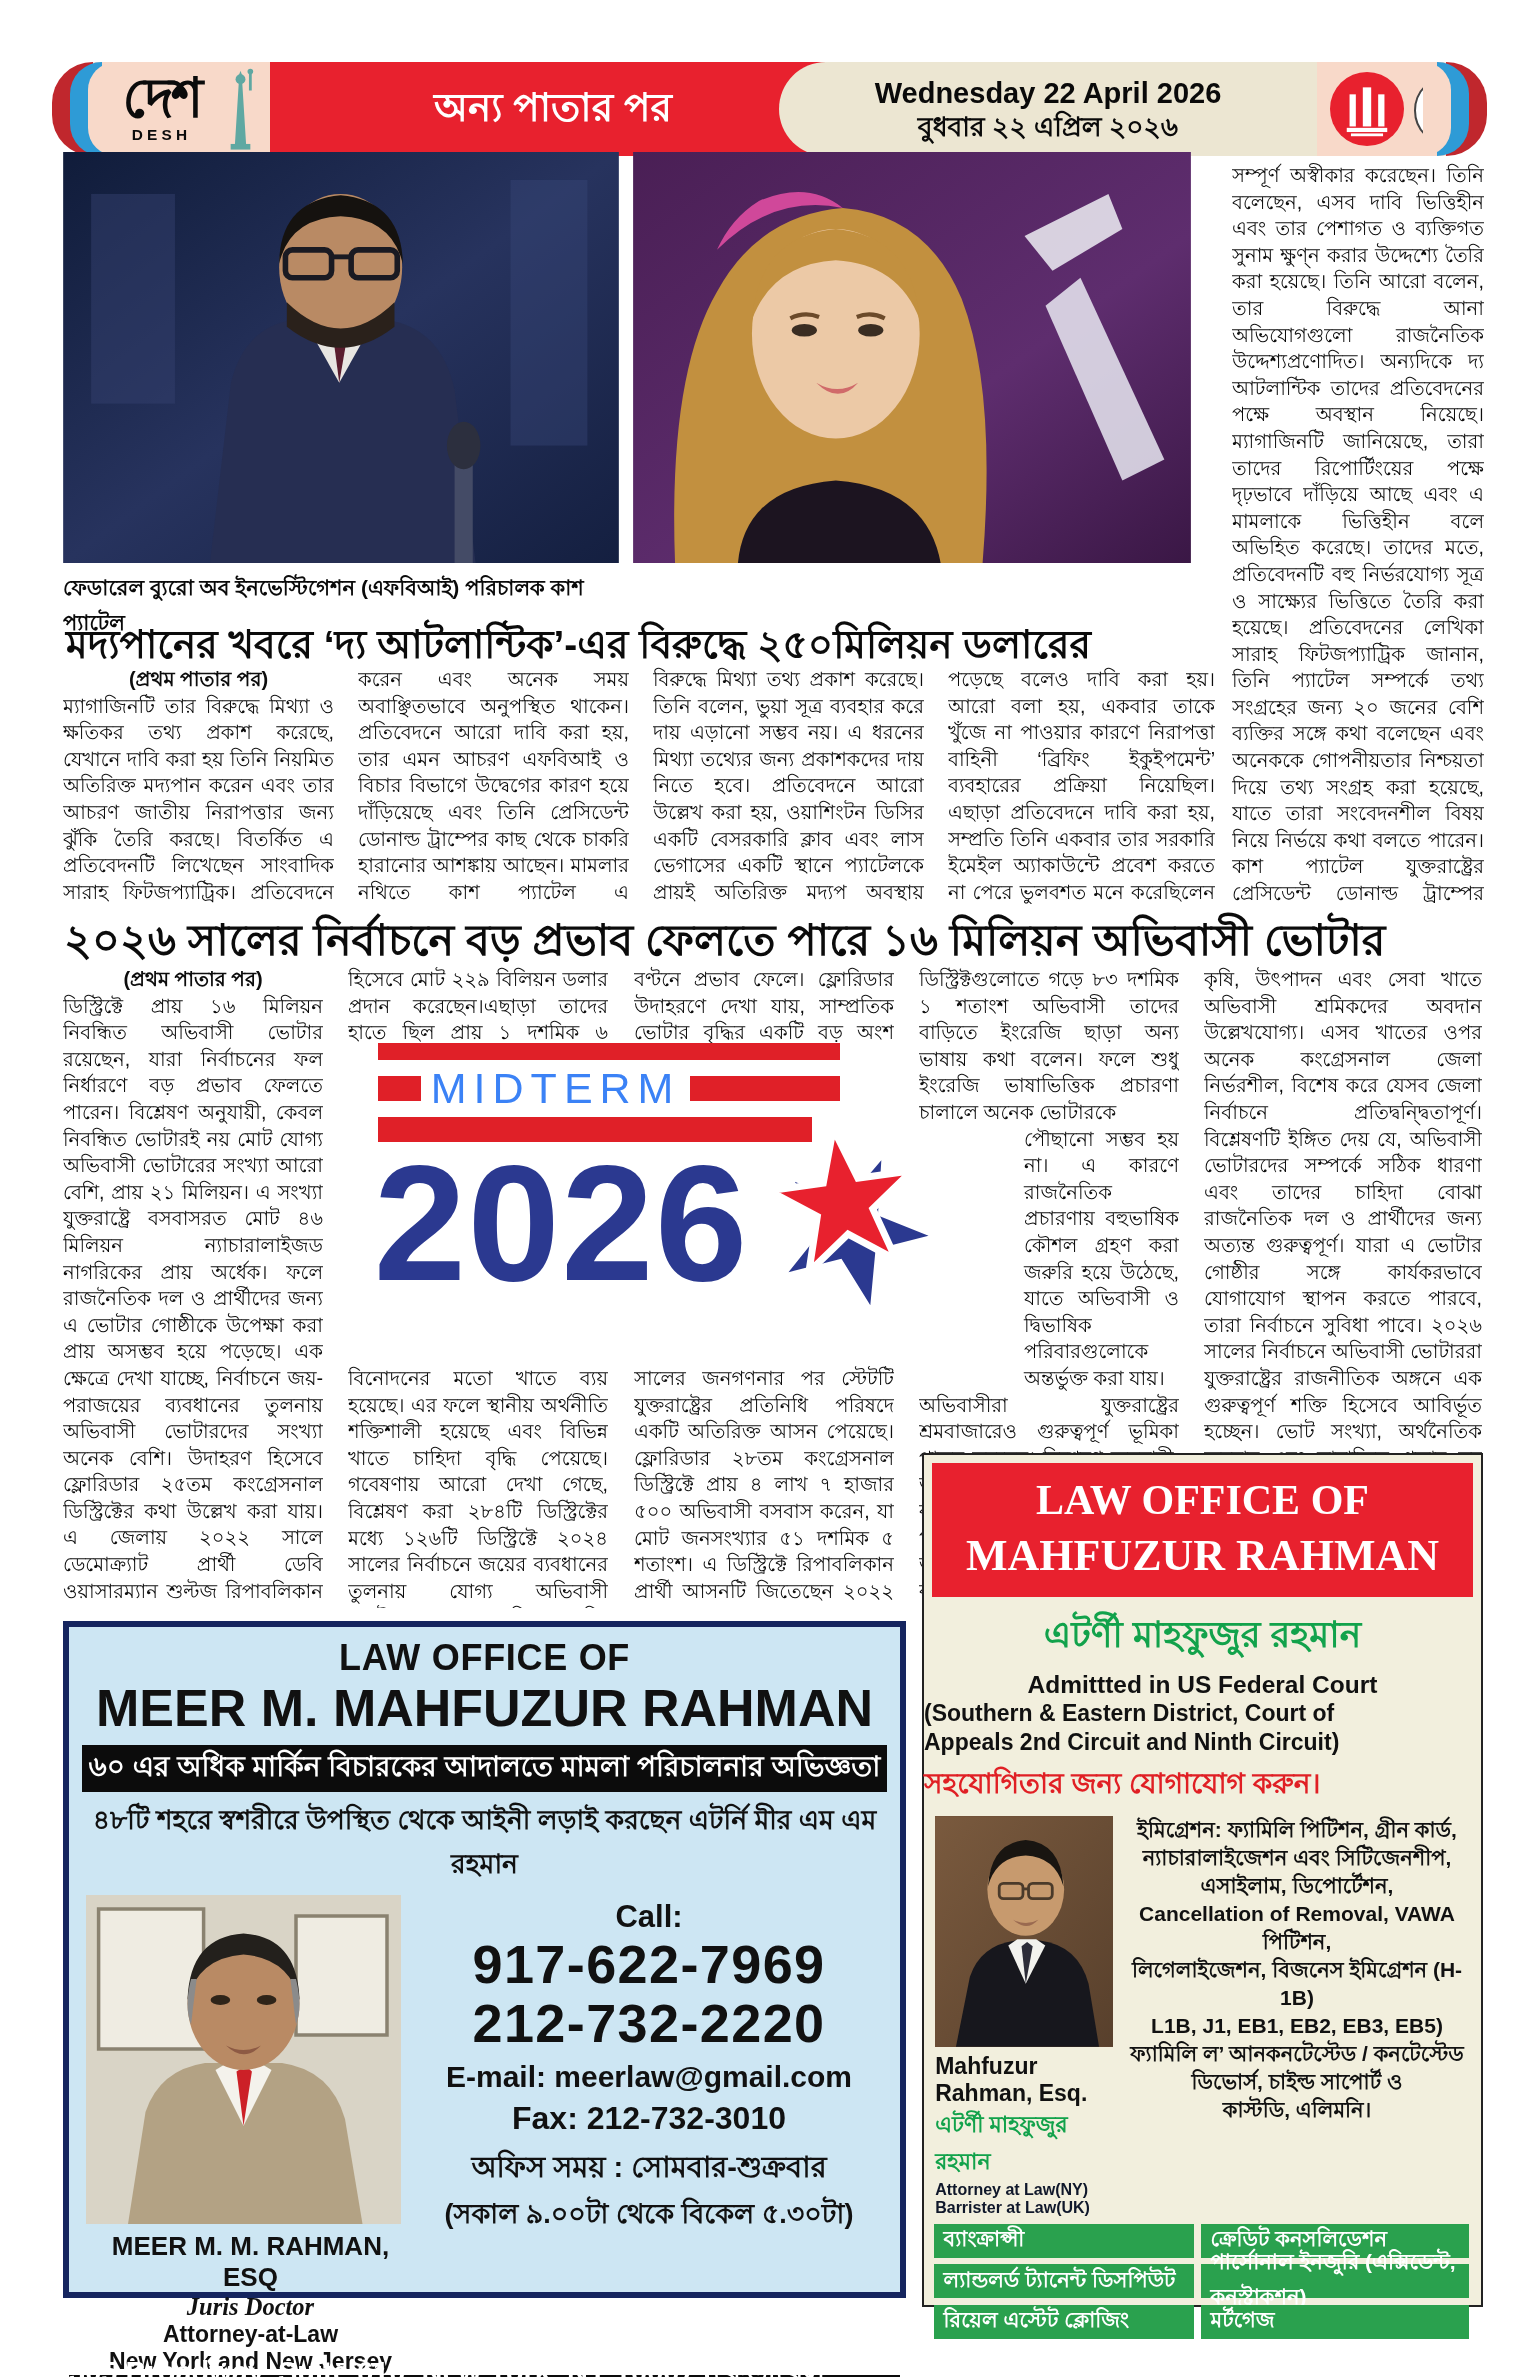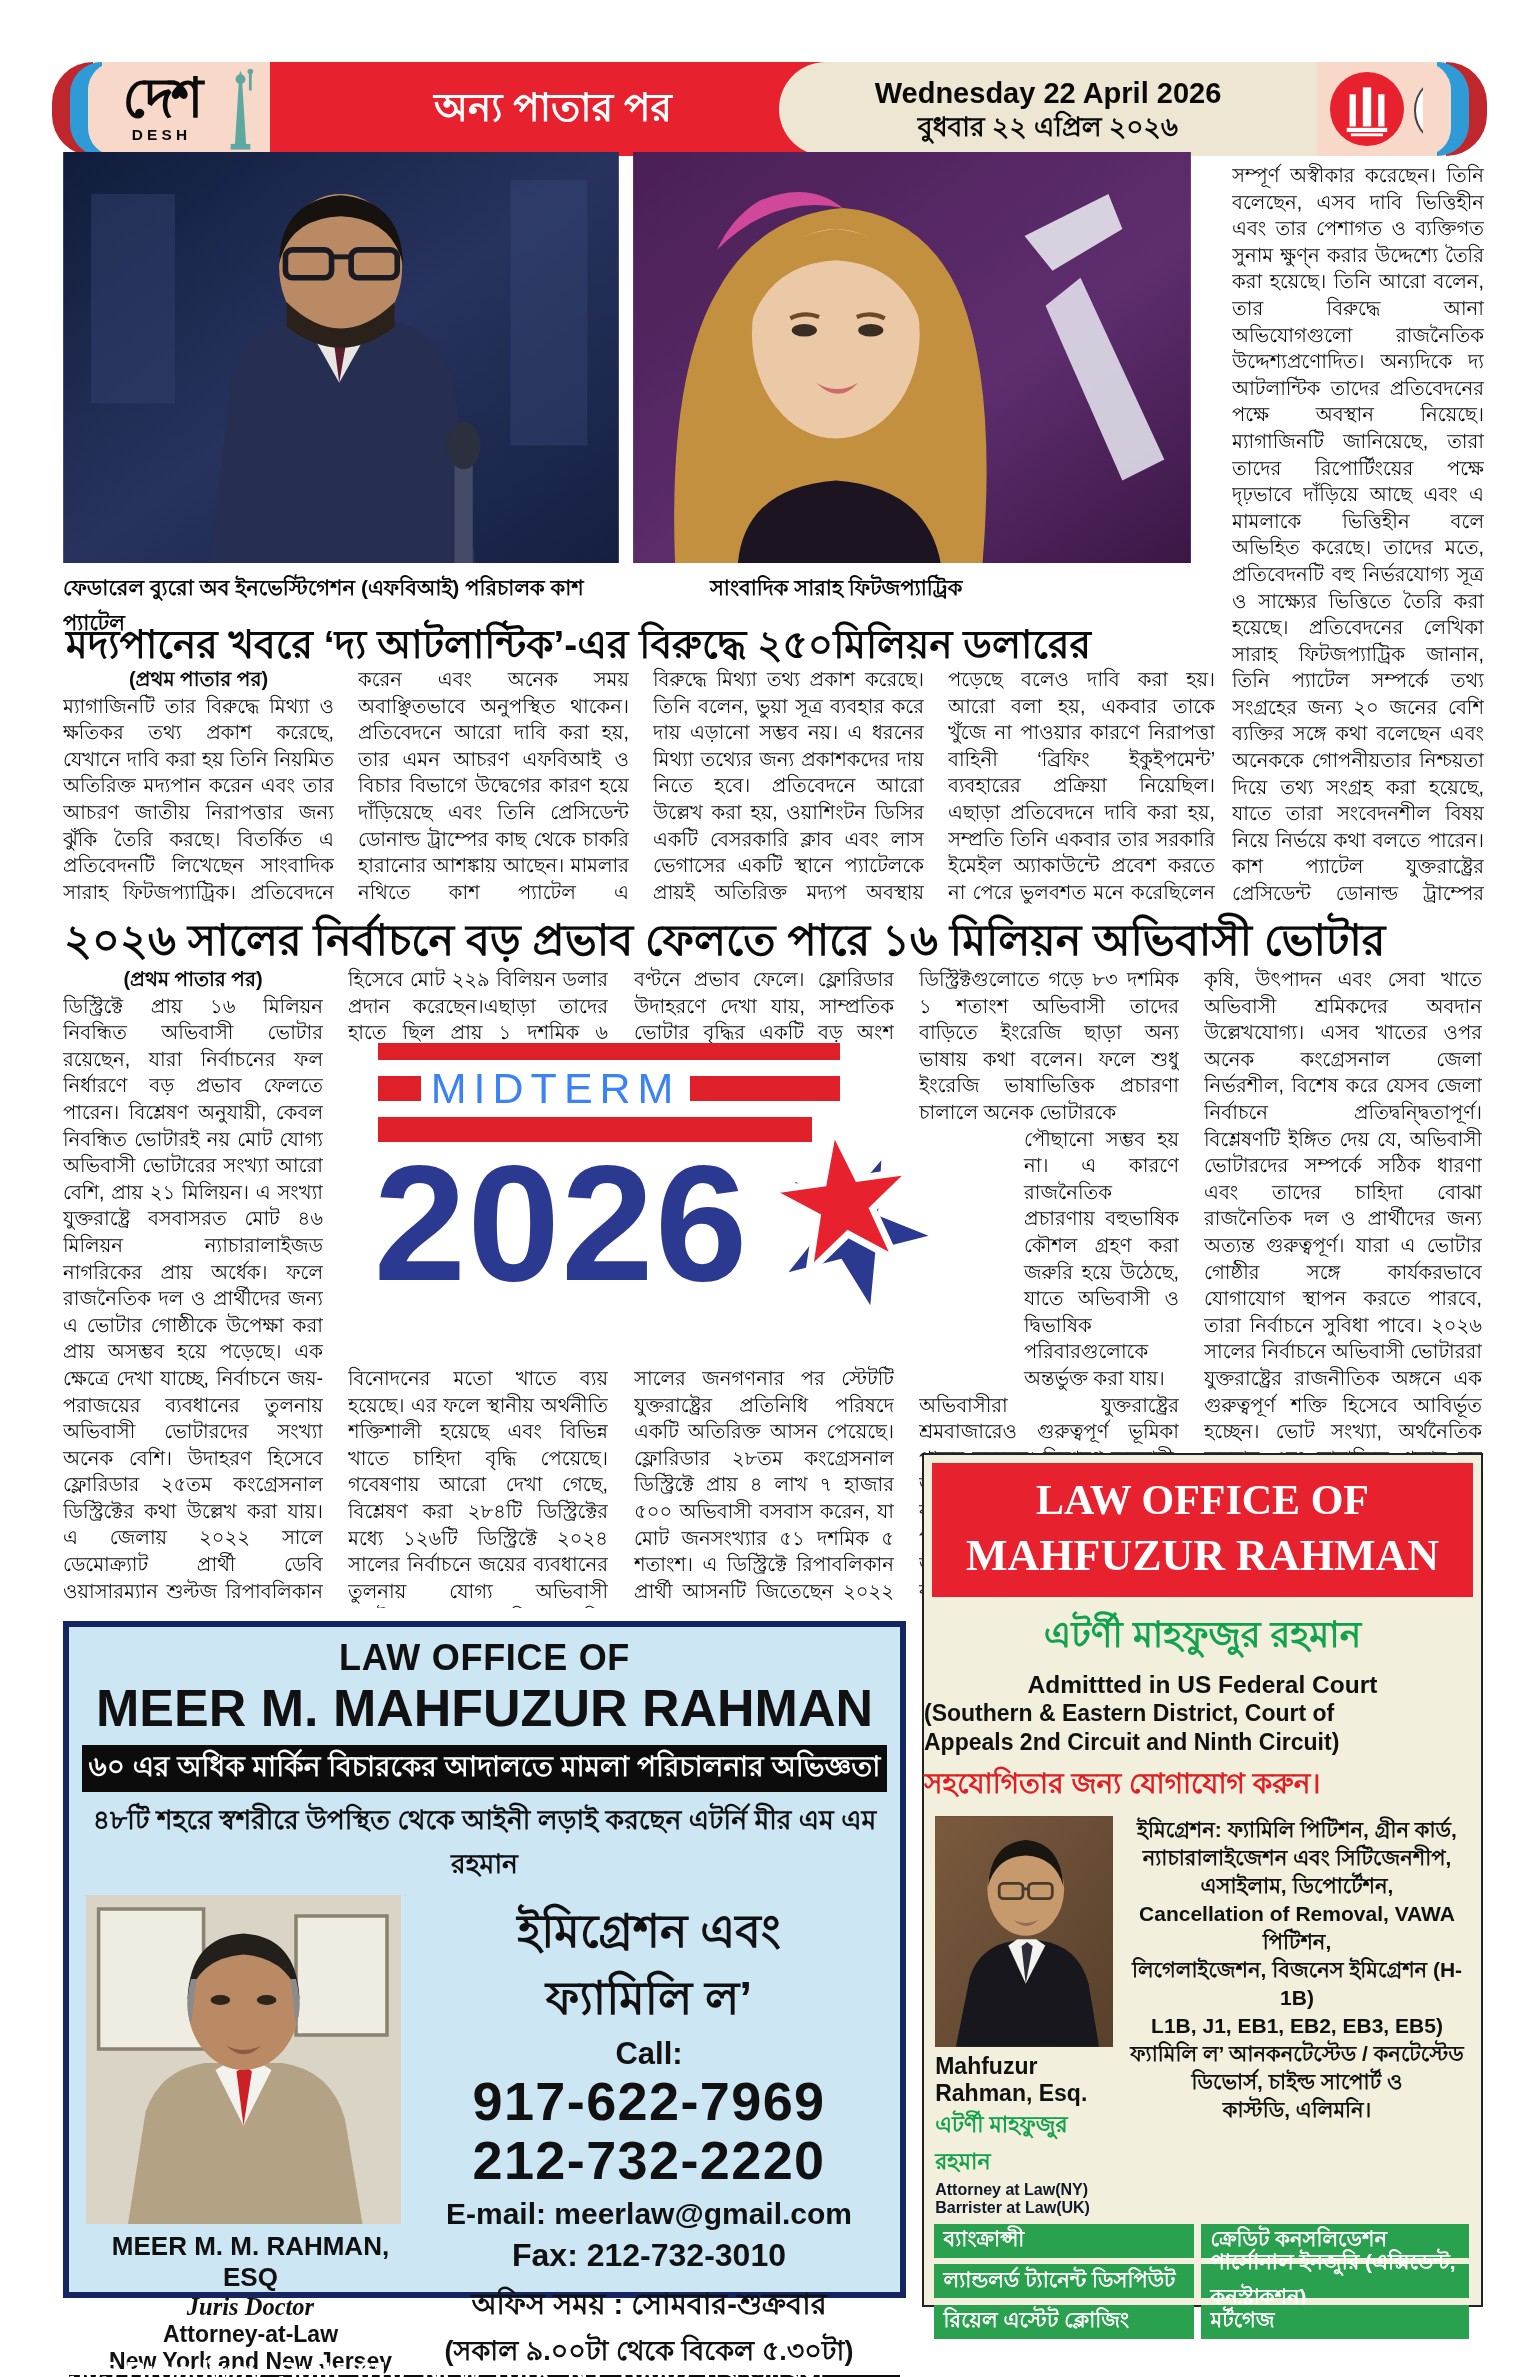--- a/index.html
+++ b/index.html
@@ -195,21 +195,20 @@
       <ellipse cx="290" cy="260" rx="120" ry="150" fill="#ecc9a6"></ellipse>
       <path d="M170 240 Q180 120 290 110 Q400 120 410 240 Q380 160 290 155 Q200 160 170 240Z" fill="#c2903f"></path>
       <ellipse cx="245" cy="255" rx="18" ry="9" fill="#3a2d22"></ellipse>
       <ellipse cx="340" cy="255" rx="18" ry="9" fill="#3a2d22"></ellipse>
       <path d="M225 238 Q245 228 266 236" stroke="#6b4a2a" stroke-width="6" fill="none"></path>
       <path d="M320 236 Q340 228 360 238" stroke="#6b4a2a" stroke-width="6" fill="none"></path>
       <path d="M262 330 Q292 348 322 330 Q294 362 262 330Z" fill="#d06a6a"></path>
       <path d="M150 588 Q160 480 290 470 Q420 480 440 588 Z" fill="#1c1420"></path>
     </svg>
   </div>
-  <div class="abs caption" style="left:710px;top:572px;width:489px;">সাংবাদিক সারাহ ফিটজপ্যাট্রিক</div>
 
   <div class="abs" id="headline1">মদ্যপানের খবরে ‘দ্য আটলান্টিক’-এর বিরুদ্ধে ২৫০মিলিয়ন ডলারের</div>
 
   <div class="abs bodytext" style="left:63px;top:666px;width:271px;height:238px;">
     <span class="contlabel">(প্রথম পাতার পর)</span>
     <span>ম্যাগাজিনটি তার বিরুদ্ধে মিথ্যা ও ক্ষতিকর তথ্য প্রকাশ করেছে, যেখানে দাবি করা হয় তিনি নিয়মিত অতিরিক্ত মদ্যপান করেন এবং তার আচরণ জাতীয় নিরাপত্তার জন্য ঝুঁকি তৈরি করছে। বিতর্কিত এ প্রতিবেদনটি লিখেছেন সাংবাদিক সারাহ ফিটজপ্যাট্রিক। প্রতিবেদনে দুই ডজনেরও বেশি সহকর্মী ও প্রত্যক্ষদর্শীর উদ্ধৃতি দিয়ে বলা হয়, কাশ প্যাটেল প্রায়ই অতিরিক্ত মদ্যপান</span>
   </div>
   <div class="abs bodytext" style="left:358px;top:666px;width:271px;height:238px;">করেন এবং অনেক সময় অবাঞ্ছিতভাবে অনুপস্থিত থাকেন। প্রতিবেদনে আরো দাবি করা হয়, তার এমন আচরণ এফবিআই ও বিচার বিভাগে উদ্বেগের কারণ হয়ে দাঁড়িয়েছে এবং তিনি প্রেসিডেন্ট ডোনাল্ড ট্রাম্পের কাছ থেকে চাকরি হারানোর আশঙ্কায় আছেন। মামলার নথিতে কাশ প্যাটেল এ প্রতিবেদনকে দুরভিসন্ধিমূলক ও ভিত্তিহীন আক্রমণ বলে উল্লেখ করেছেন। তার দাবি, দ্য আটলান্টিক ইচ্ছাকৃতভাবে বেনামী সূত্রের ওপর নির্ভর করে তার</div>
   <div class="abs bodytext" style="left:653px;top:666px;width:271px;height:238px;">বিরুদ্ধে মিথ্যা তথ্য প্রকাশ করেছে। তিনি বলেন, ভুয়া সূত্র ব্যবহার করে দায় এড়ানো সম্ভব নয়। এ ধরনের মিথ্যা তথ্যের জন্য প্রকাশকদের দায় নিতে হবে। প্রতিবেদনে আরো উল্লেখ করা হয়, ওয়াশিংটন ডিসির একটি বেসরকারি ক্লাব এবং লাস ভেগাসের একটি স্থানে প্যাটেলকে প্রায়ই অতিরিক্ত মদ্যপ অবস্থায় দেখা গেছে বলে অভিযোগ রয়েছে। এমনকি কিছু ক্ষেত্রে তার নিরাপত্তা দল তাকে জাগাতে সমস্যায়</div>
   <div class="abs bodytext" style="left:948px;top:666px;width:267px;height:238px;">পড়েছে বলেও দাবি করা হয়। আরো বলা হয়, একবার তাকে খুঁজে না পাওয়ার কারণে নিরাপত্তা বাহিনী ‘ব্রিফিং ইকুইপমেন্ট’ ব্যবহারের প্রক্রিয়া নিয়েছিল। এছাড়া প্রতিবেদনে দাবি করা হয়, সম্প্রতি তিনি একবার তার সরকারি ইমেইল অ্যাকাউন্টে প্রবেশ করতে না পেরে ভুলবশত মনে করেছিলেন যে তাকে চাকরি থেকে সরিয়ে দেওয়া হয়েছে। পরে জানা যায়, এটি একটি সাধারণ প্রযুক্তিগত সমস্যা ছিল।তবে কাশ প্যাটেল এসব অভিযোগকে</div>
@@ -272,24 +271,20 @@
             <ellipse cx="258" cy="150" rx="14" ry="7" fill="#2e2419"></ellipse>
             <path d="M200 215 Q225 228 250 215 Q226 240 200 215Z" fill="#8d5a44"></path>
           </svg>
         </div>
         <div class="nm">MEER M. M. RAHMAN, ESQ</div>
         <div class="jd">Juris Doctor</div>
         <div class="aal">Attorney-at-Law</div>
         <div class="nynj">New York and New Jersey</div>
       </div>
       <div class="right">
-        <div class="big-bn">
-          <div>ইমিগ্রেশন এবং</div>
-          <div>ফ্যামিলি ল’</div>
-        </div>
         <div class="call">Call:</div>
         <div class="tel">917-622-7969</div>
         <div class="tel">212-732-2220</div>
         <div class="em">E-mail: meerlaw@gmail.com</div>
         <div class="fx">Fax: 212-732-3010</div>
         <div class="hrs1">অফিস সময় : সোমবার-শুক্রবার</div>
         <div class="hrs2">(সকাল ৯.০০টা থেকে বিকেল ৫.৩০টা)</div>
       </div>
     </div>
     <div class="footband">305 Broadway, Suite 610, New York, NY 10007 (ফেডারেল প্লাজার উল্টোদিকে)</div>

